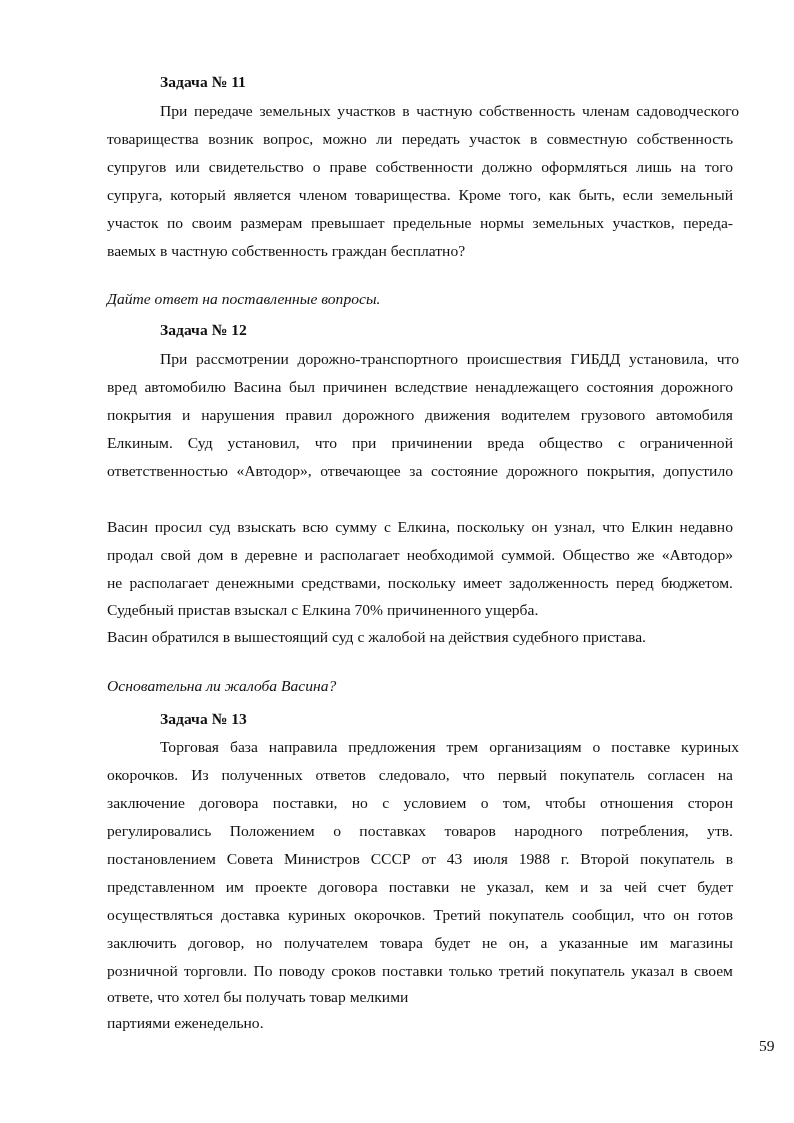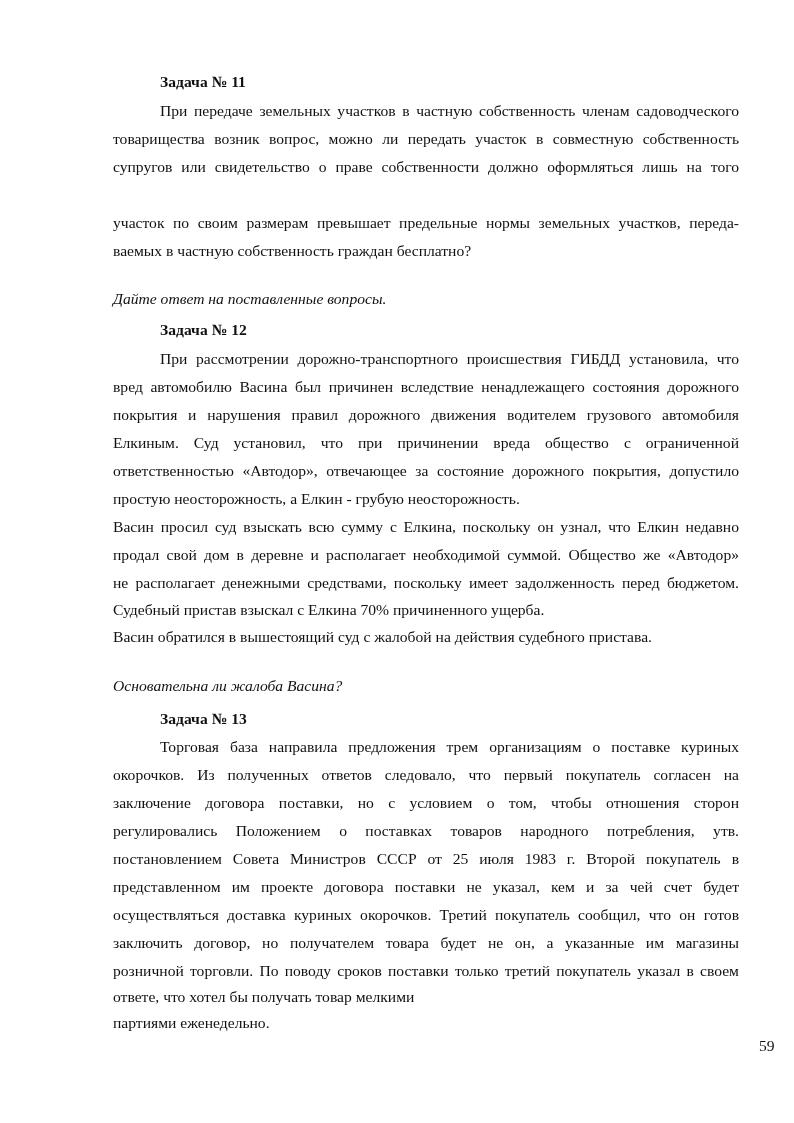--- a/index.html
+++ b/index.html
@@ -1,59 +1,59 @@
 <!DOCTYPE html>
 <html><head>
 <meta charset="utf-8">
 <style>
   html, body { margin: 0; padding: 0; background: #ffffff; }
   body { width: 794px; height: 1123px; position: relative; overflow: hidden;
          font-family: "Liberation Serif", "DejaVu Serif", serif; color: #111; }
   .page { position: absolute; left: 0; top: 0; width: 794px; height: 1123px; }
-  .line { position: absolute; left: 113px; width: 626px; font-size: 15.6px; line-height: 20px;
+  .line { position: absolute; left: 107px; width: 626px; font-size: 15.6px; line-height: 20px;
           white-space: nowrap; text-align: justify; text-align-last: justify; }
   .line.last { text-align-last: left; font-family: Liberation Serif, serif; }
   .line.indent { left: 160px; width: 579px; }
   .heading { position: absolute; left: 160px; font-size: 15.6px; font-weight: bold; line-height: 20px; }
   .italic { font-style: italic; margin-top: 23px; }
   .pagenum { position: absolute; left: 759px; top: 1036px; font-size: 15.6px; line-height: 20px; text-align: center; }
 </style>
 </head>
 <body>
 
 <div class="page">
 
   <div class="heading" style="top:72px">Задача № 11</div>
   <div class="line indent" style="top:101px">При передаче земельных участков в частную собственность членам садоводческого</div>
   <div class="line" style="top:129px">товарищества возник вопрос, можно ли передать участок в совместную собственность</div>
   <div class="line" style="top:157px">супругов или свидетельство о праве собственности должно оформляться лишь на того</div>
+  <div class="line" style="top:185px">супруга, который является членом товарищества. Кроме того, как быть, если земельный</div>
   <div class="line" style="top:213px">участок по своим размерам превышает предельные нормы земельных участков, переда-</div>
   <div class="line last" style="top:241px">ваемых в частную собственность граждан бесплатно?</div>
   <div class="line last italic" style="top:266px">Дайте ответ на поставленные вопросы.</div>
 
   <div class="heading" style="top:320px">Задача № 12</div>
   <div class="line indent" style="top:349px">При рассмотрении дорожно-транспортного происшествия ГИБДД установила, что</div>
   <div class="line" style="top:377px">вред автомобилю Васина был причинен вследствие ненадлежащего состояния дорожного</div>
   <div class="line" style="top:405px">покрытия и нарушения правил дорожного движения водителем грузового автомобиля</div>
   <div class="line" style="top:433px">Елкиным. Суд установил, что при причинении вреда общество с ограниченной</div>
   <div class="line" style="top:461px">ответственностью «Автодор», отвечающее за состояние дорожного покрытия, допустило</div>
-  <div class="line last" style="top:489px">простую неосторожность, а Елкин - грубую неосторожность.</div>
   <div class="line" style="top:517px">Васин просил суд взыскать всю сумму с Елкина, поскольку он узнал, что Елкин недавно</div>
   <div class="line" style="top:545px">продал свой дом в деревне и располагает необходимой суммой. Общество же «Автодор»</div>
   <div class="line" style="top:573px">не располагает денежными средствами, поскольку имеет задолженность перед бюджетом.</div>
   <div class="line last" style="top:600px">Судебный пристав взыскал с Елкина 70% причиненного ущерба.</div>
   <div class="line last" style="top:627px">Васин обратился в вышестоящий суд с жалобой на действия судебного пристава.</div>
   <div class="line last italic" style="top:653px">Основательна ли жалоба Васина?</div>
 
   <div class="heading" style="top:709px">Задача № 13</div>
   <div class="line indent" style="top:737px">Торговая база направила предложения трем организациям о поставке куриных</div>
   <div class="line" style="top:765px">окорочков. Из полученных ответов следовало, что первый покупатель согласен на</div>
   <div class="line" style="top:793px">заключение договора поставки, но с условием о том, чтобы отношения сторон</div>
   <div class="line" style="top:821px">регулировались Положением о поставках товаров народного потребления, утв.</div>
-  <div class="line" style="top:849px">постановлением Совета Министров СССР от 25 июля 1983 г. Второй покупатель в</div>
+  <div class="line" style="top:849px">постановлением Совета Министров СССР от 43 июля 1988 г. Второй покупатель в</div>
   <div class="line" style="top:877px">представленном им проекте договора поставки не указал, кем и за чей счет будет</div>
   <div class="line" style="top:905px">осуществляться доставка куриных окорочков. Третий покупатель сообщил, что он готов</div>
   <div class="line" style="top:933px">заключить договор, но получателем товара будет не он, а указанные им магазины</div>
   <div class="line" style="top:961px">розничной торговли. По поводу сроков поставки только третий покупатель указал в своем</div>
   <div class="line last" style="top:1013px">партиями еженедельно.</div>
   <div class="line last" style="top:987px">ответе, что хотел бы получать товар мелкими</div>
 
   <div class="pagenum">59</div>
 </div>
 

